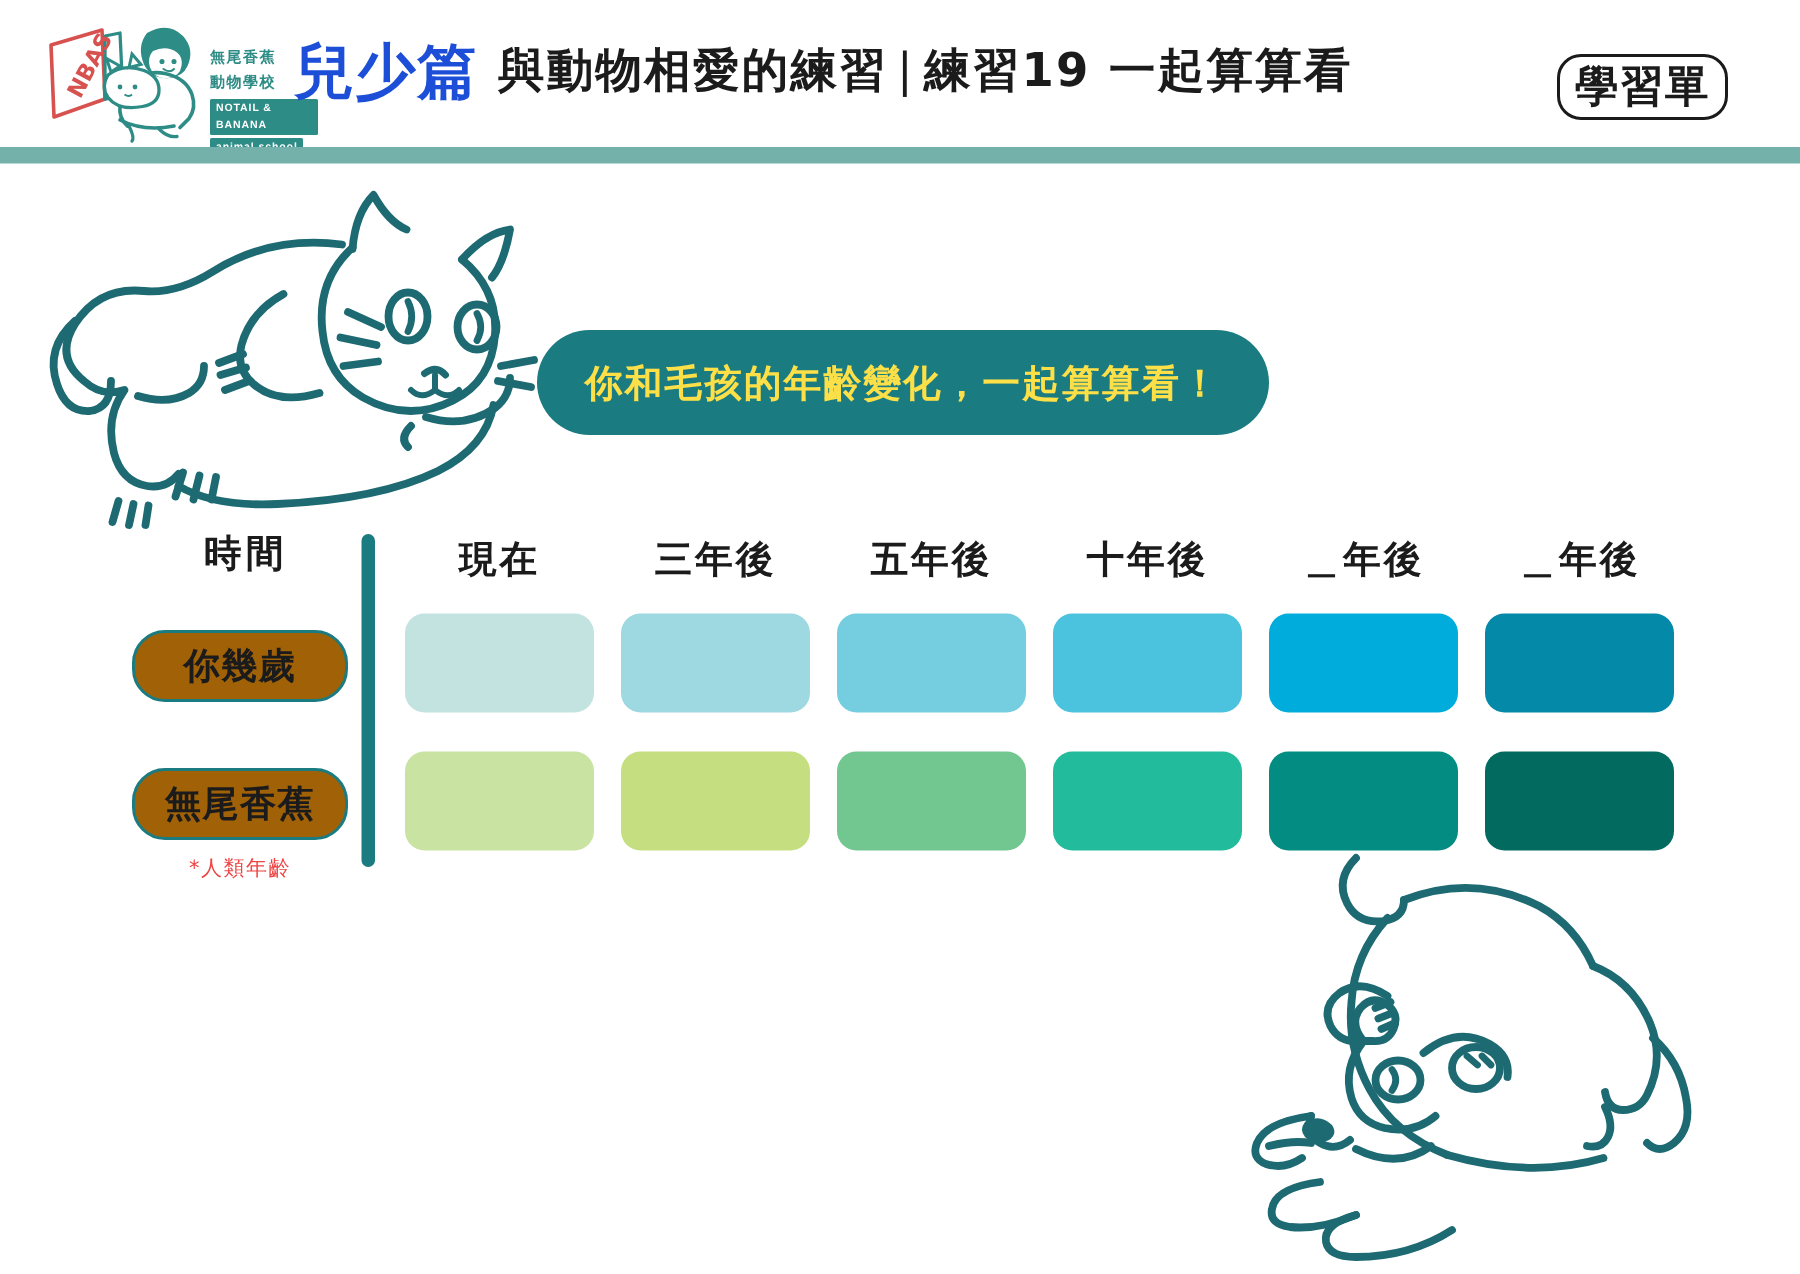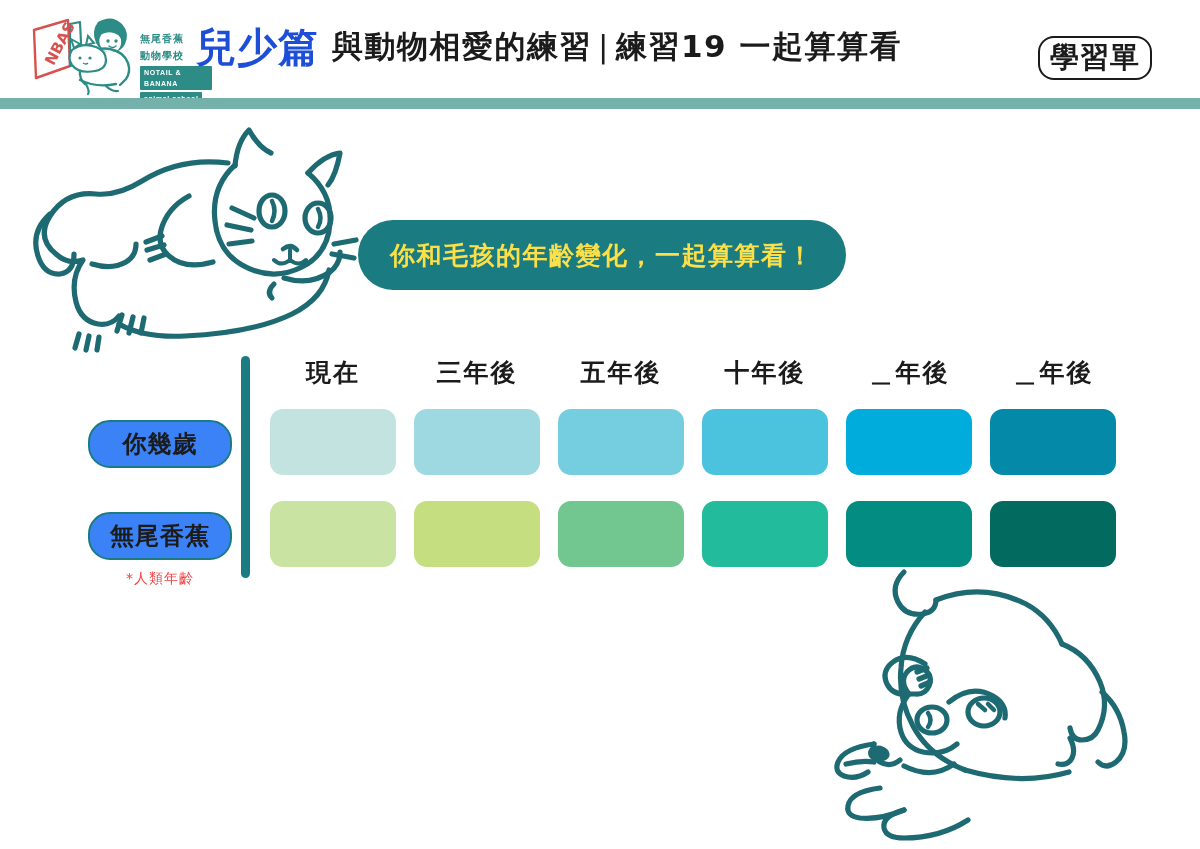--- a/index.html
+++ b/index.html
@@ -78,21 +78,21 @@
   }
   .row-head{
     position:absolute;left:104px;top:0px;width:120px;height:36px;
     text-align:center;font-size:25px;font-weight:900;letter-spacing:3px;
     font-family:"DejaVu Sans",sans-serif;
   }
   .pill{
     position:absolute;left:88px;
     width:140px;height:44px;border:2.5px solid #1a7b80;border-radius:22px;
     display:flex;align-items:center;justify-content:center;
-    font-size:24px;font-weight:900;letter-spacing:1px;background:#3b82f6;
+    font-size:24px;font-weight:900;letter-spacing:1px;background:#a16207;
     font-family:"DejaVu Sans",sans-serif;
   }
   .pill.you{top:420px;}
   .pill.pet{top:512px;}
   .footnote{
     position:absolute;left:100px;top:570px;width:120px;
     text-align:center;font-size:14px;font-weight:400;color:#ef4444;
     letter-spacing:1px;
     font-family:"DejaVu Sans",sans-serif;
   }
@@ -196,20 +196,21 @@
     <path d="M312 126 l22 -4 M310 136 l22 4"></path>
 
     <path d="M262 160 q26 8 46 -6 q10 -8 10 -20"></path>
     <path d="M252 166 q-8 8 -2 14"></path>
   </svg>
 </div>
 
 <div class="bubble">你和毛孩的年齡變化，一起算算看！</div>
 
 <div class="table-wrap">
+  <div class="row-head">時間</div>
   <div class="vbar"></div>
 </div>
 
 <div class="pill you">你幾歲</div>
 <div class="pill pet">無尾香蕉</div>
 <div class="footnote">*人類年齡</div>
 
 <div class="col-head" style="left:260px">現在</div>
 <div class="col-head" style="left:404px">三年後</div>
 <div class="col-head" style="left:548px">五年後</div>

